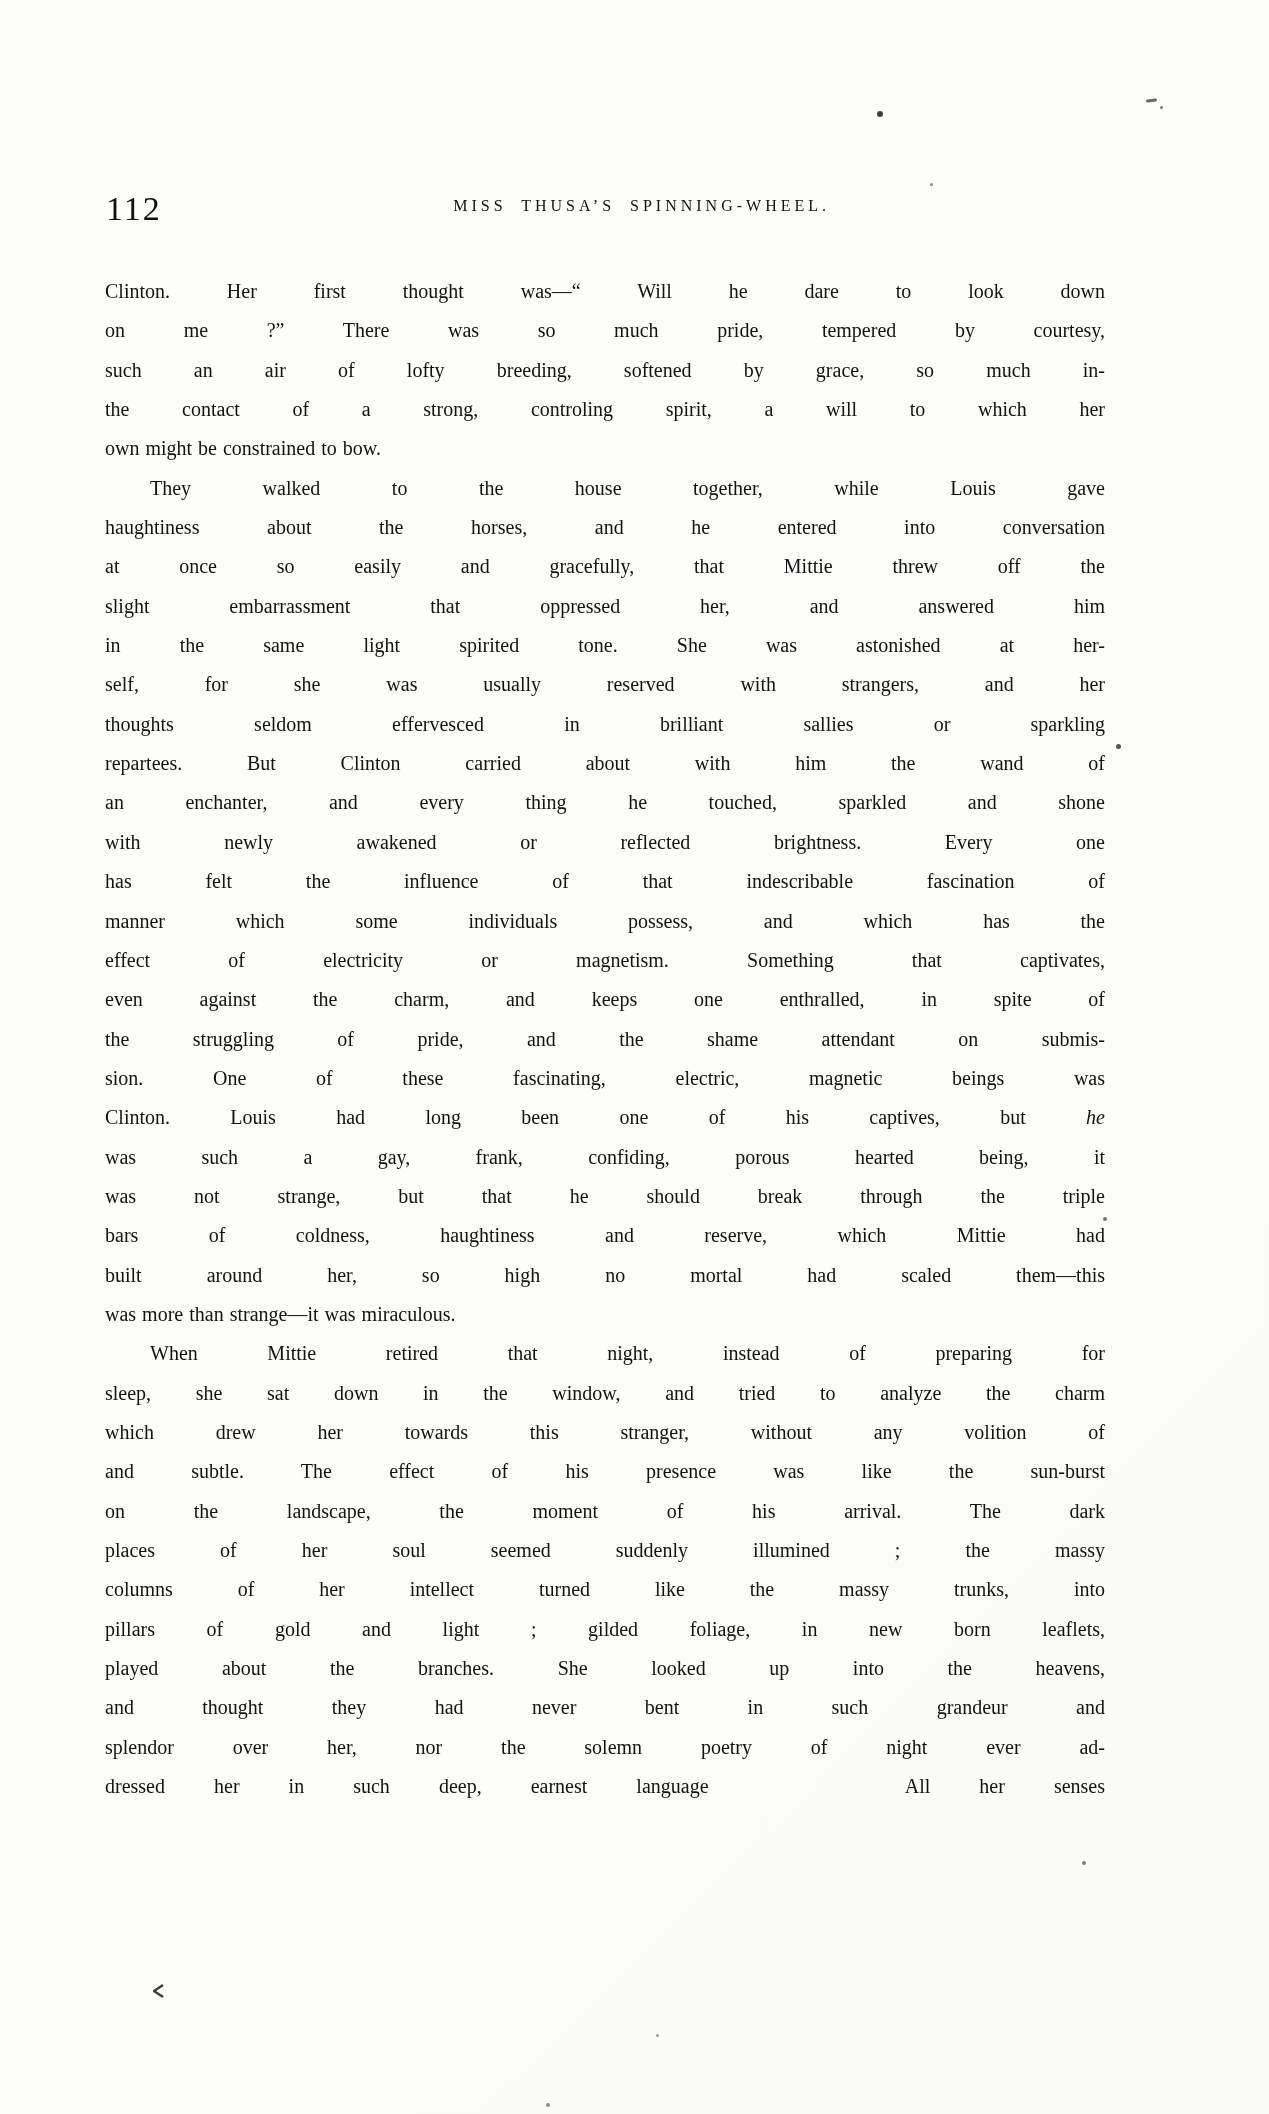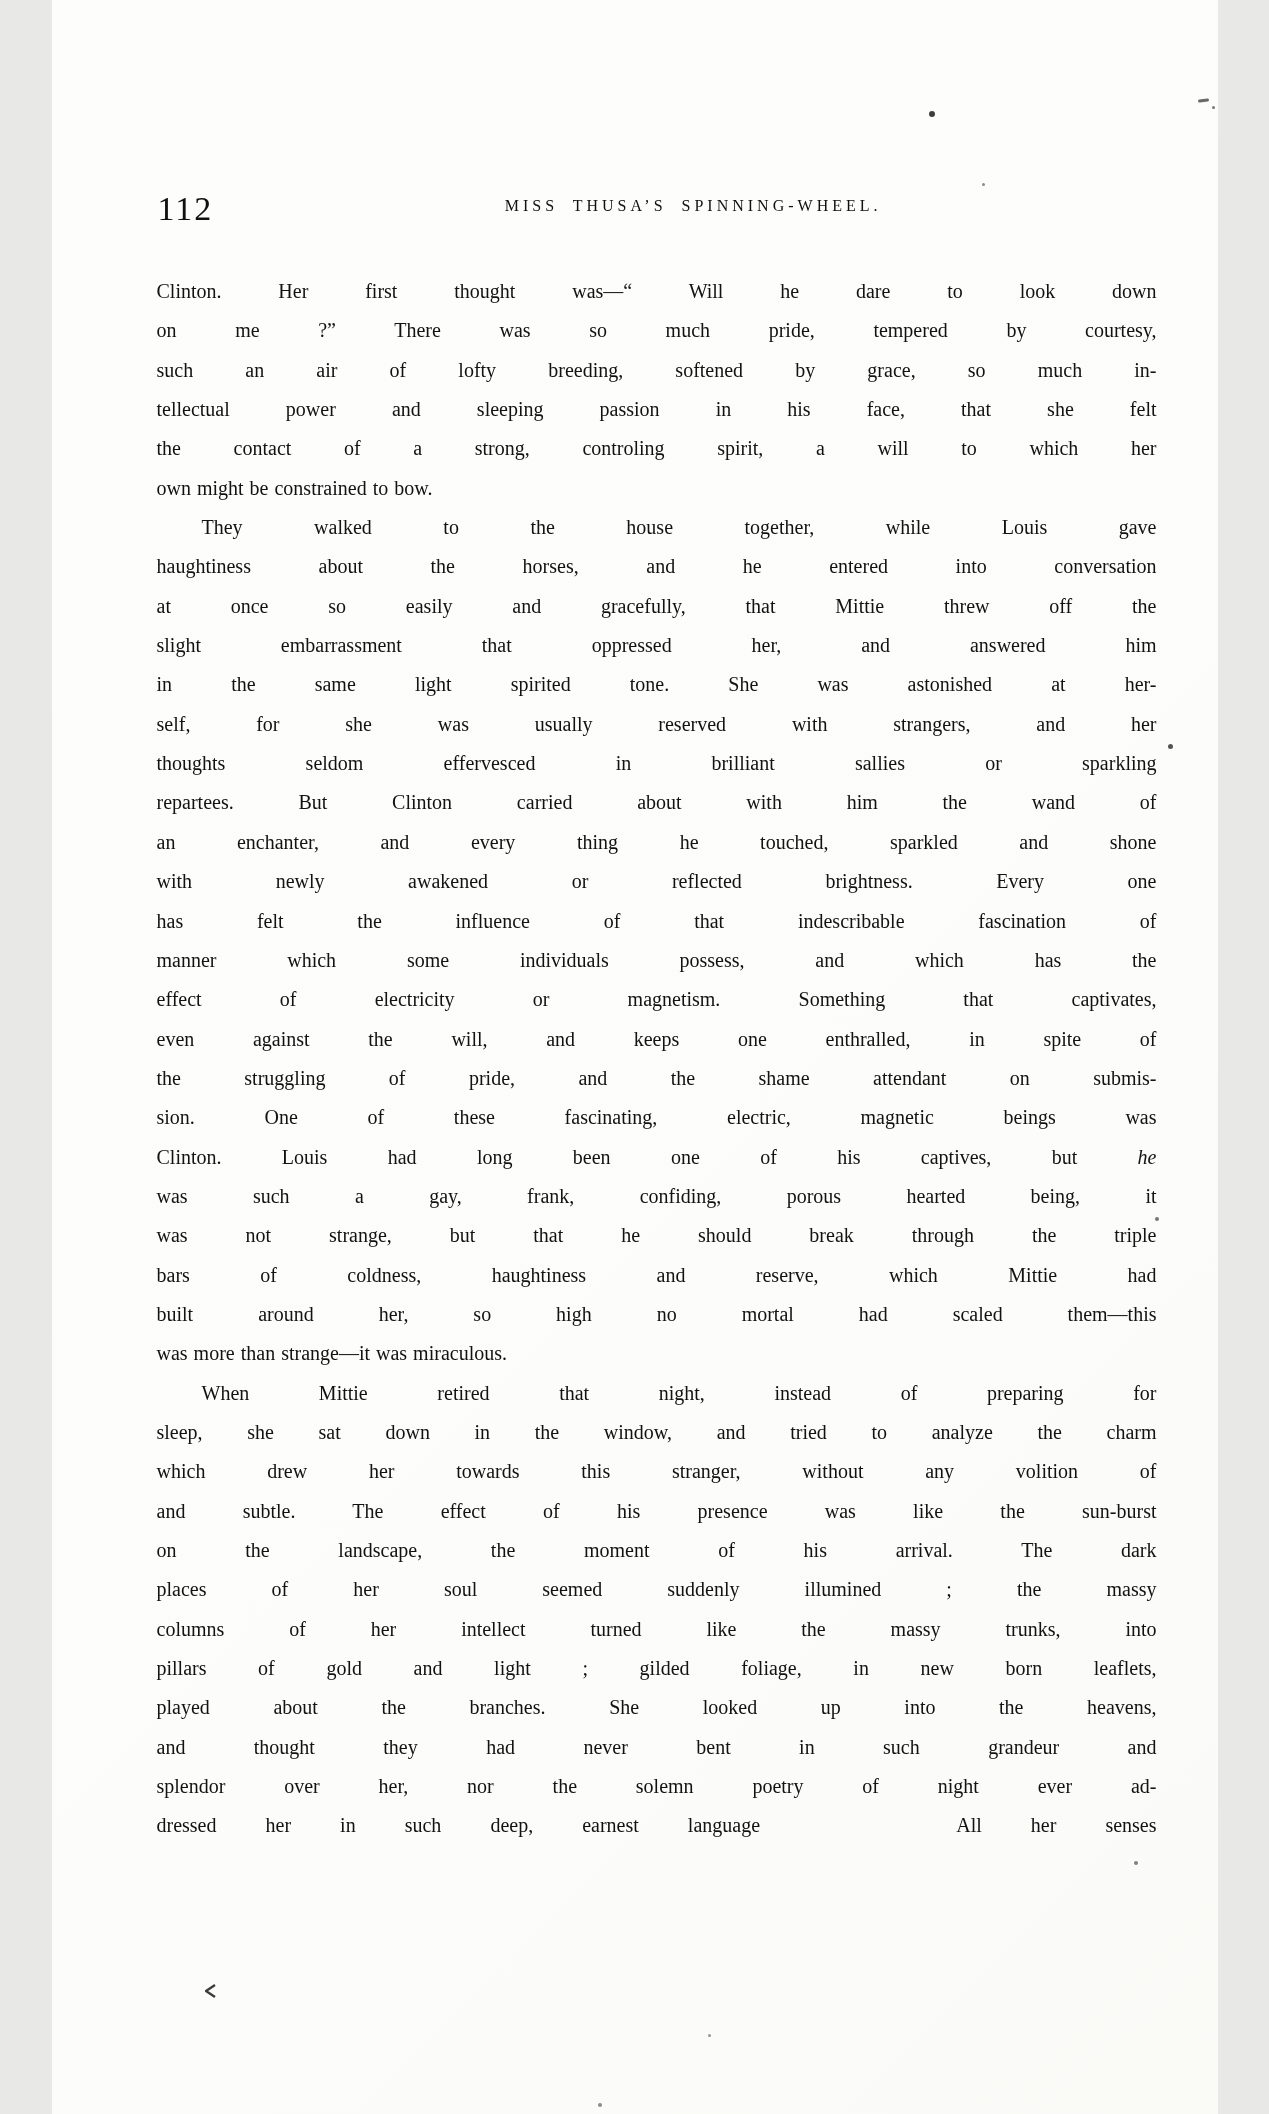--- a/index.html
+++ b/index.html
@@ -1,18 +1,18 @@
 <!DOCTYPE html>
 <html><head>
 <meta charset="utf-8">
 <style>
   html, body { margin: 0; padding: 0; background: #e8e8e6; }
   .page {
     position: relative;
-    width: 1166px;
+    width: 1269px;
     height: 2114px;
     margin: 0 auto;
     background: linear-gradient(135deg, #fdfdfb 0%, #fcfcfa 60%, #fafaf7 100%);
     color: #131313;
     font-family: "Liberation Serif", "DejaVu Serif", serif;
     overflow: hidden;
   }
   .pagenum {
     position: absolute;
     left: 106px;
@@ -71,37 +71,36 @@
 <div class="page">
 
   <span class="pagenum">112</span>
 
   <span class="running-title">MISS THUSA’S SPINNING-WHEEL.</span>
 
   <div class="body-text">
       <div class="line">Clinton.  Her first thought was—“ Will he dare to look down</div>
       <div class="line">on me ?”  There was so much pride, tempered by courtesy,</div>
       <div class="line">such an air of lofty breeding, softened by grace, so much in-</div>
-      <div class="line">tellectual power and sleeping passion in his face, that she felt</div>
       <div class="line">the contact of a strong, controling spirit, a will to which her</div>
       <div class="line no-just">own might be constrained to bow.</div>
       <div class="line indent">They walked to the house together, while Louis gave</div>
       <div class="line">haughtiness about the horses, and he entered into conversation</div>
       <div class="line">at once so easily and gracefully, that Mittie threw off the</div>
       <div class="line">slight embarrassment that oppressed her, and answered him</div>
       <div class="line">in the same light spirited tone.  She was astonished at her-</div>
       <div class="line">self, for she was usually reserved with strangers, and her</div>
       <div class="line">thoughts seldom effervesced in brilliant sallies or sparkling</div>
       <div class="line">repartees.  But Clinton carried about with him the wand of</div>
       <div class="line">an enchanter, and every thing he touched, sparkled and shone</div>
       <div class="line">with newly awakened or reflected brightness.  Every one</div>
       <div class="line">has felt the influence of that indescribable fascination of</div>
       <div class="line">manner which some individuals possess, and which has the</div>
       <div class="line">effect of electricity or magnetism.  Something that captivates,</div>
-      <div class="line">even against the will, and keeps one enthralled, in spite of</div>
+      <div class="line">even against the charm, and keeps one enthralled, in spite of</div>
       <div class="line">the struggling of pride, and the shame attendant on submis-</div>
       <div class="line">sion.  One of these fascinating, electric, magnetic beings was</div>
       <div class="line">Clinton.  Louis had long been one of his captives, but <i>he</i></div>
       <div class="line">was such a gay, frank, confiding, porous hearted being, it</div>
       <div class="line">was not strange, but that he should break through the triple</div>
       <div class="line">bars of coldness, haughtiness and reserve, which Mittie had</div>
       <div class="line">built around her, so high no mortal had scaled them—this</div>
       <div class="line no-just">was more than strange—it was miraculous.</div>
       <div class="line indent">When Mittie retired that night, instead of preparing for</div>
       <div class="line">sleep, she sat down in the window, and tried to analyze the charm</div>

